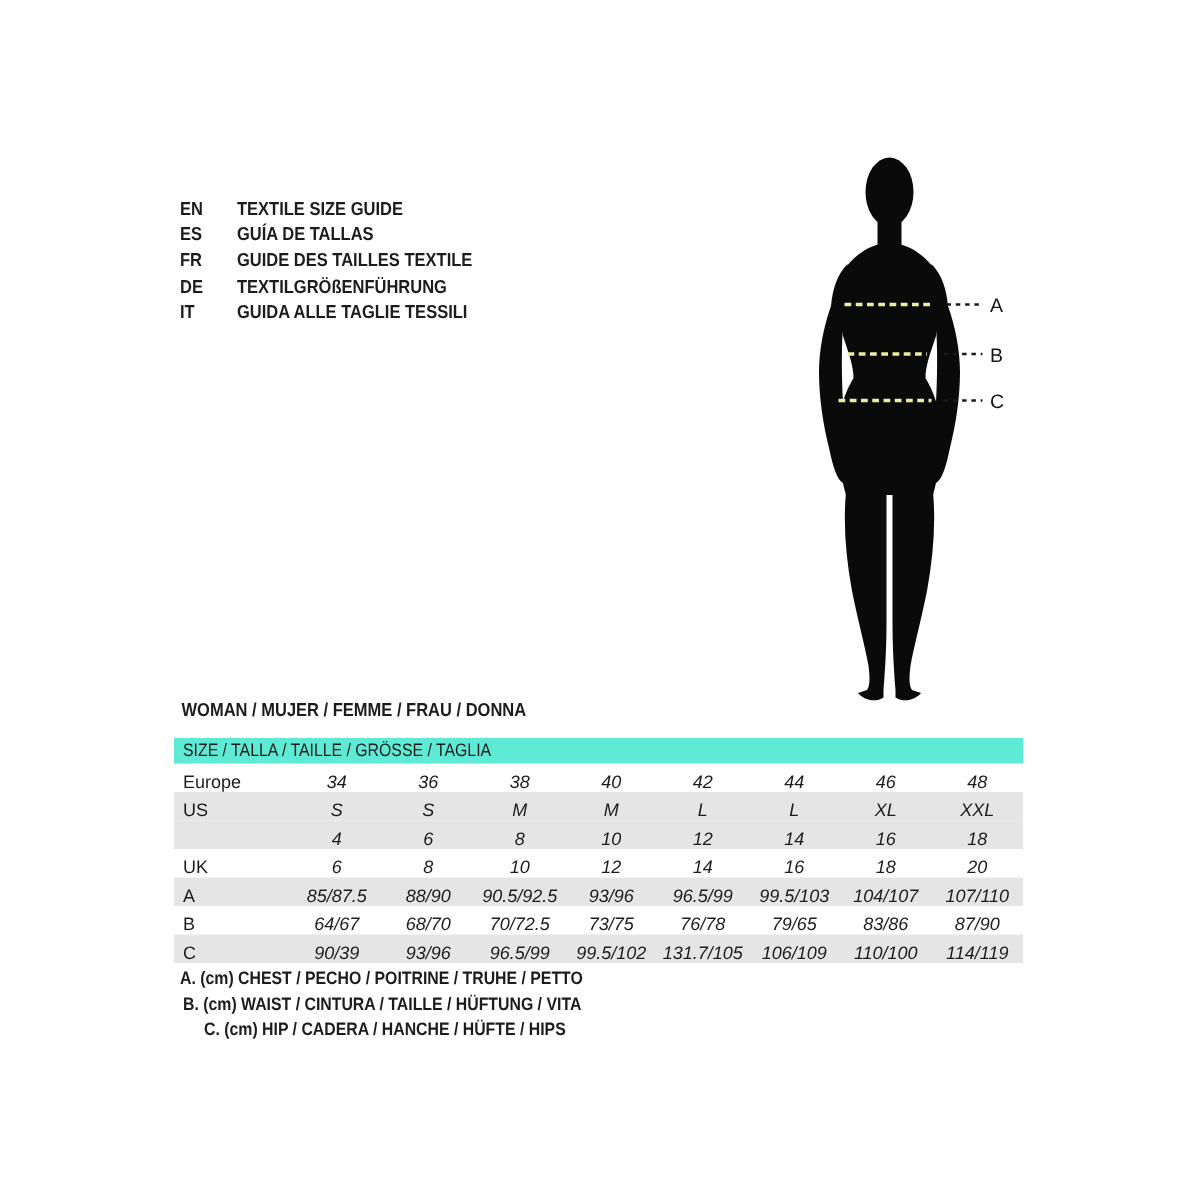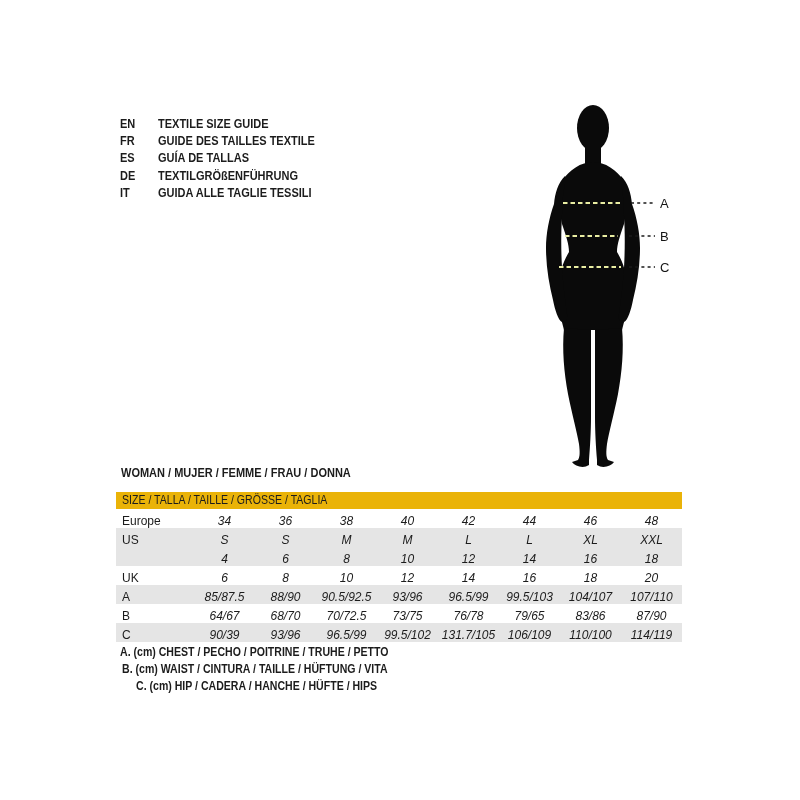--- a/index.html
+++ b/index.html
@@ -5,61 +5,61 @@
 <style>
   html,body{margin:0;padding:0;}
   body{
     width:800px;height:800px;background:#ffffff;position:relative;
     font-family:"Liberation Sans", sans-serif;color:#1c1c1c;overflow:hidden;
   }
   .abs{position:absolute;}
   .cond{display:inline-block;transform:scaleX(0.88);transform-origin:0 50%;white-space:nowrap;}
 
   
-  .lang-list{left:120px;top:115px;}
+  .lang-list{left:120px;top:130px;}
   .lang-row{display:flex;height:17.3px;align-items:center;font-weight:bold;font-size:12.5px;}
   .lang-code{width:38px;flex:0 0 38px;}
 
   
   .figure-wrap{left:521px;top:100px;width:165px;height:382px;}
   .figure-wrap svg{position:absolute;left:0;top:0;}
   .marker{position:absolute;left:139px;font-size:13px;line-height:15px;color:#141414;}
 
   
   .section-title{left:121px;top:466px;font-size:12.5px;font-weight:bold;}
 
   
   .size-table{left:116px;top:492px;width:566px;font-size:12px;}
-  .t-header{height:17px;line-height:17px;background:#eab308;padding-left:6px;box-sizing:border-box;}
+  .t-header{height:17px;line-height:17px;background:#5eead4;padding-left:6px;box-sizing:border-box;}
   .t-row{display:flex;height:19px;align-items:flex-end;}
   .t-row.shaded{background:#e5e5e5;}
   .cell-label{flex:0 0 78px;padding-left:6px;box-sizing:border-box;}
   .cell{flex:1;text-align:center;font-style:italic;}
 
   
   .notes{left:120px;top:644px;text-align:center;}
   .note-line{height:16.8px;line-height:16.8px;font-size:12px;font-weight:bold;}
 </style>
 </head>
 <body>
 
 <div class="lang-list abs" id="lang-list">
   <div class="lang-row">
     <span class="lang-code"><span class="cond">EN</span></span>
     <span class="lang-label"><span class="cond">TEXTILE SIZE GUIDE</span></span>
   </div>
 
   <div class="lang-row">
+    <span class="lang-code"><span class="cond">ES</span></span>
+    <span class="lang-label"><span class="cond">GUÍA DE TALLAS</span></span>
+  </div>
+
+  <div class="lang-row">
     <span class="lang-code"><span class="cond">FR</span></span>
     <span class="lang-label"><span class="cond">GUIDE DES TAILLES TEXTILE</span></span>
-  </div>
-
-  <div class="lang-row">
-    <span class="lang-code"><span class="cond">ES</span></span>
-    <span class="lang-label"><span class="cond">GUÍA DE TALLAS</span></span>
   </div>
 
   <div class="lang-row">
     <span class="lang-code"><span class="cond">DE</span></span>
     <span class="lang-label"><span class="cond">TEXTILGRÖßENFÜHRUNG</span></span>
   </div>
 
   <div class="lang-row">
     <span class="lang-code"><span class="cond">IT</span></span>
     <span class="lang-label"><span class="cond">GUIDA ALLE TAGLIE TESSILI</span></span>

